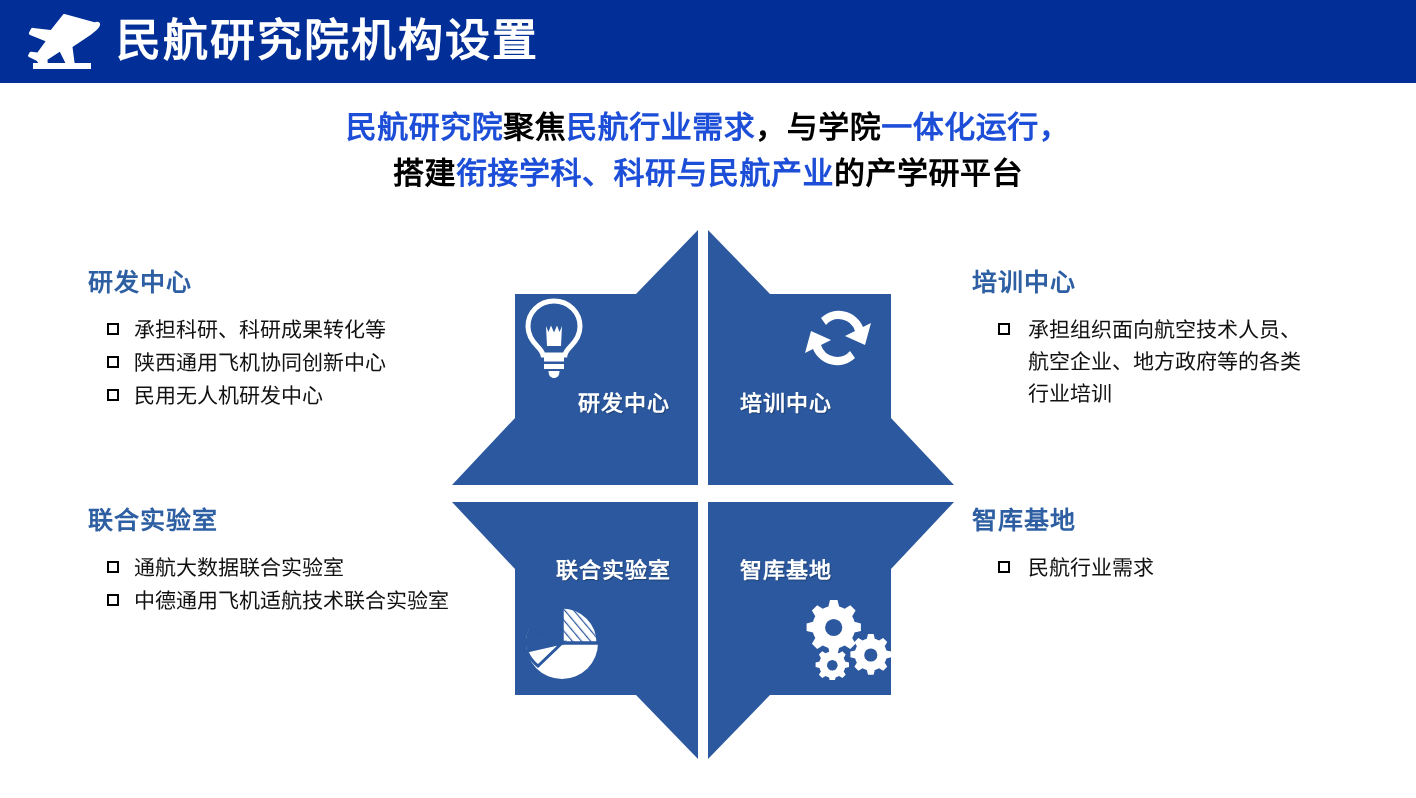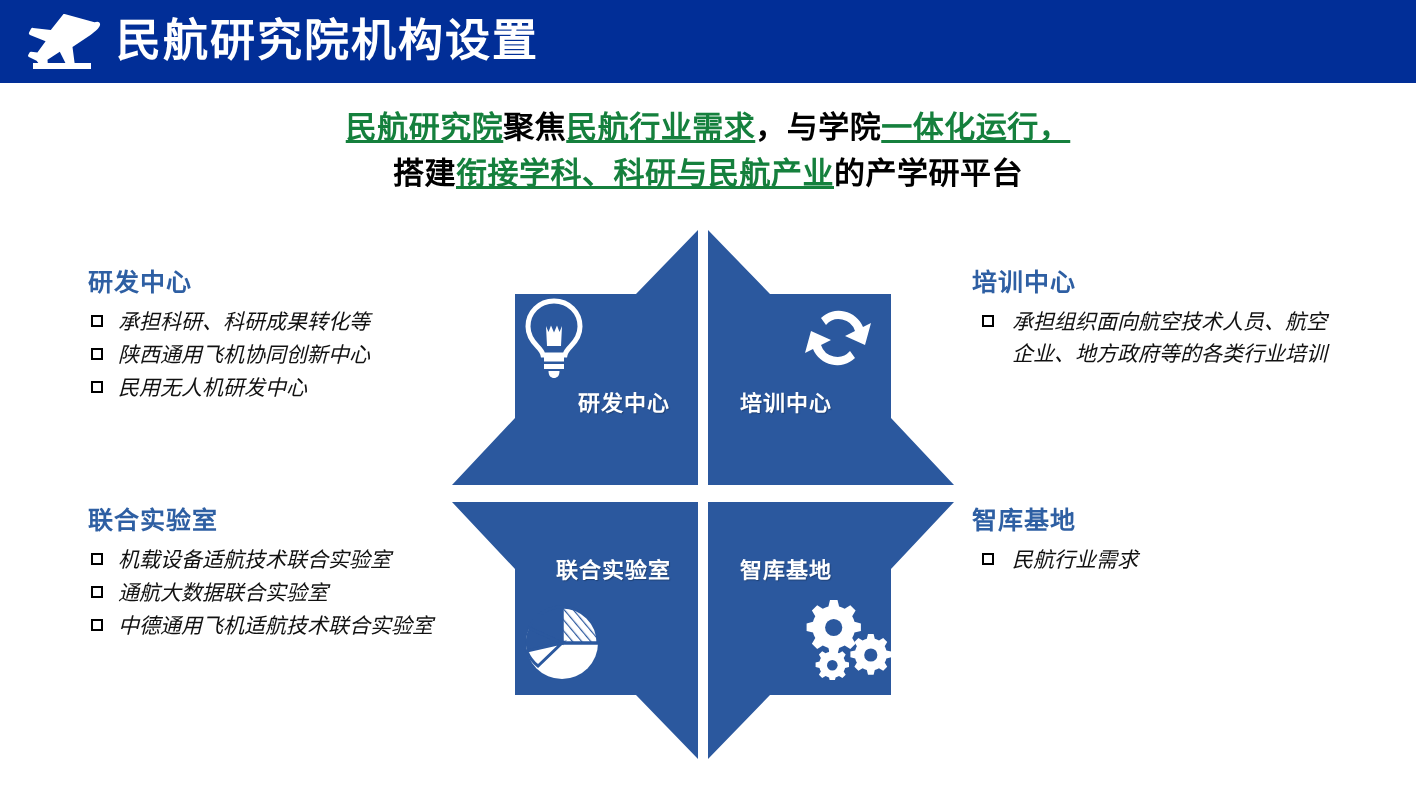--- a/index.html
+++ b/index.html
@@ -54,21 +54,21 @@
     left: 0;
     top: 104px;
     width: 1416px;
     text-align: center;
     font-size: 31px;
     font-weight: bold;
     color: #000000;
     line-height: 46px;
     letter-spacing: 0.5px;
   }
-  .hl-red { color: #15803d; text-decoration: underline; }
+  .hl-red { color: #1d4ed8; }
   .hl-black { color: #000000; }
   #headline .hl-line { display: block; }
 
   
   #diagram {
     position: absolute;
     left: 440px;
     top: 222px;
     width: 520px;
     height: 545px;
@@ -99,23 +99,22 @@
   .block-title {
     font-size: 25px;
     font-weight: bold;
     color: #2E5FA3;
     letter-spacing: 1px;
     margin-bottom: 8px;
     white-space: nowrap;
   }
   .bullet-list {
     list-style: none;
-    margin: 0;
+    margin: 16px;
     padding: 0;
-    font-style: italic;
   }
   .bullet-item {
     position: relative;
     padding-left: 30px;
     font-size: 21px;
     color: #111111;
     line-height: 32px;
     margin-bottom: 1px;
   }
   .bullet-item .bullet-mark {
@@ -256,21 +255,20 @@
         <span>承担组织面向航空技术人员、航空企业、地方政府等的各类行业培训</span>
       </li>
     </ul>
   </div>
 
   <div class="block" id="block-lab">
     <div class="block-title">联合实验室</div>
     <ul class="bullet-list">
       <li class="bullet-item">
         <span class="bullet-mark"></span>
-        <span>机载设备适航技术联合实验室</span>
       </li>
       <li class="bullet-item">
         <span class="bullet-mark"></span>
         <span>通航大数据联合实验室</span>
       </li>
       <li class="bullet-item">
         <span class="bullet-mark"></span>
       </li>
       <li class="bullet-item">
         <span class="bullet-mark"></span>

